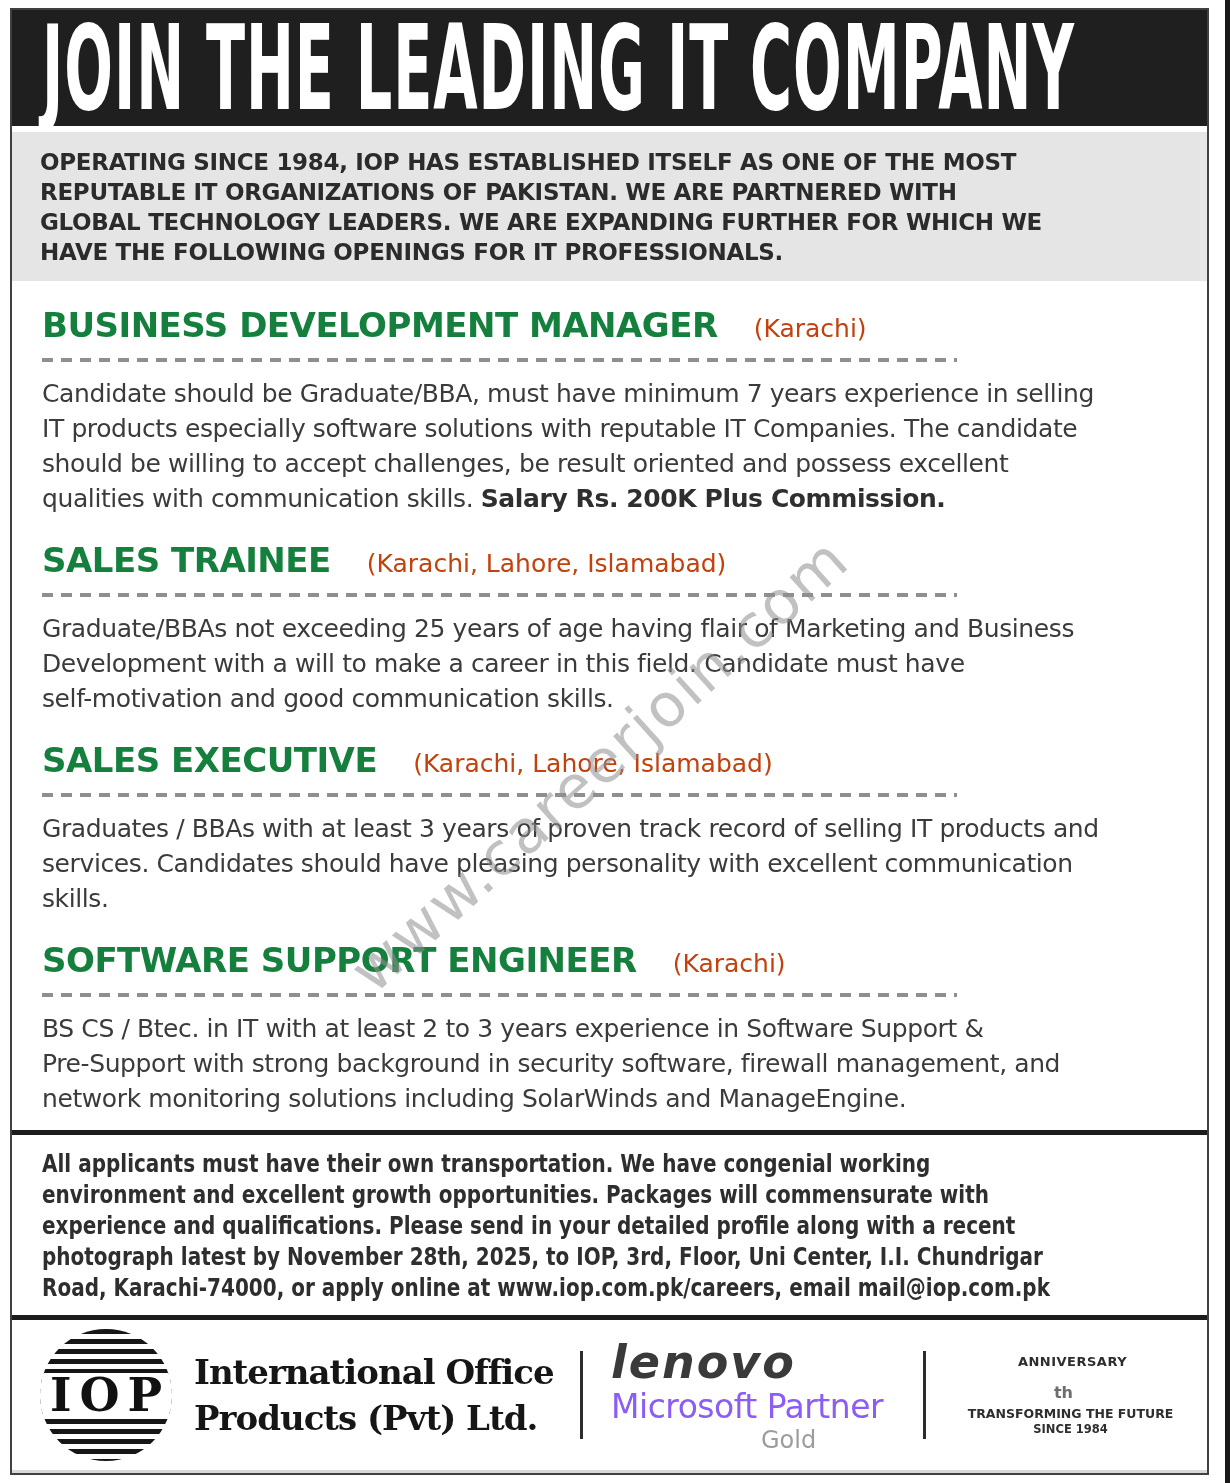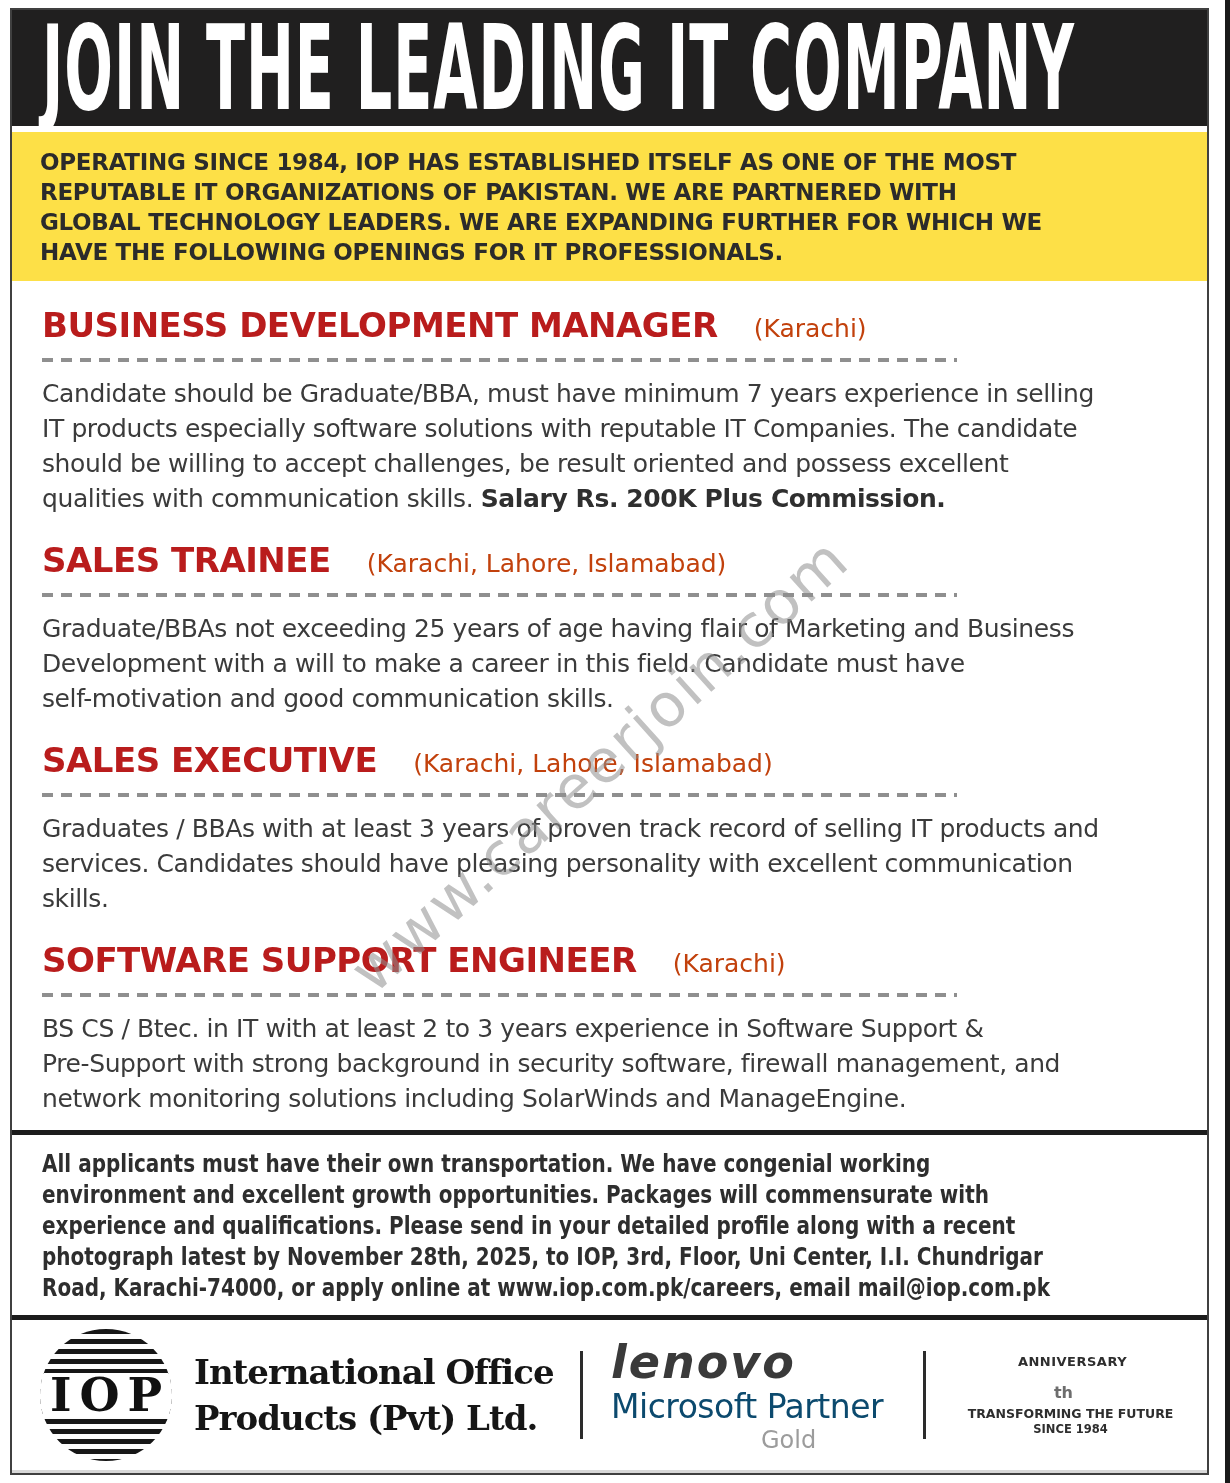--- a/index.html
+++ b/index.html
@@ -12,30 +12,30 @@
         border:2px solid #404040; background:#fff; overflow:hidden; }
 
   
   .banner { height:116px; background:#201f1f; color:#fff; overflow:hidden;
             display:flex; align-items:center; }
   .banner .headline { display:inline-block; white-space:nowrap; font-weight:bold;
             font-size:118px; line-height:116px; letter-spacing:2px;
             transform:scaleX(0.485); transform-origin:left center; margin-left:30px; }
 
   
-  .intro { margin-top:6px; background:#fde047; padding:15px 28px 14px 28px; }
+  .intro { margin-top:6px; background:#e5e5e5; padding:15px 28px 14px 28px; }
   .intro-line { font-weight:bold; font-size:23px; line-height:30px; color:#2b2b2b;
                 letter-spacing:-0.3px; white-space:nowrap; }
 
   
   .jobs { padding:4px 30px 0 30px; }
   .job { padding-top:24px; }
   .job:first-child { padding-top:20px; }
   .job-head { display:flex; align-items:baseline; white-space:nowrap; }
-  .job-title { font-weight:bold; font-size:34px; line-height:40px; color:#b91c1c;
+  .job-title { font-weight:bold; font-size:34px; line-height:40px; color:#15803d;
                letter-spacing:-0.5px; }
   .job-loc { font-size:25px; color:#c2410c; margin-left:36px; }
   .dash { height:4px; width:915px; margin:13px 0 14px 0;
           background:repeating-linear-gradient(90deg,#8f8f8f 0 11px,transparent 11px 19px); }
   .job-body { color:#3b3b3b; font-size:25px; line-height:35px; letter-spacing:-0.4px; }
   .job-body .bl { white-space:nowrap; }
   .bold-tail { font-weight:bold; color:#2f2f2f; }
 
   
   .apply { margin-top:14px; border-top:5px solid #1c1c1c; border-bottom:5px solid #1c1c1c;
@@ -54,21 +54,21 @@
       display:flex; align-items:center; justify-content:center; }
   .iop-band span { font-family:"DejaVu Serif","Liberation Serif",serif; font-weight:bold;
       font-size:46px; letter-spacing:8px; color:#111; transform:translateX(4px); }
   .company { margin-left:22px; font-family:"DejaVu Serif","Liberation Serif",serif;
       font-weight:bold; font-size:34px; line-height:46px; color:#161616; letter-spacing:-1px;
       white-space:nowrap; }
   .vdiv { width:3px; height:88px; background:#2c2c2c; flex:0 0 auto; }
   .lenovo-block { width:340px; padding-left:28px; }
   .lenovo { font-weight:bold; font-style:italic; font-size:46px; line-height:50px;
             letter-spacing:2px; color:#3a3a3a; }
-  .mspartner { font-size:33px; line-height:40px; color:#0c4a6e; letter-spacing:-0.5px; }
+  .mspartner { font-size:33px; line-height:40px; color:#8b5cf6; letter-spacing:-0.5px; }
   .gold { font-size:24px; color:#9c9c9c; padding-left:150px; line-height:26px; }
   .anniv-block { flex:1; text-align:center; color:#2e2e2e; padding-left:26px; }
   .anniv-top { display:flex; align-items:flex-start; justify-content:center; }
   .anniv-num { font-size:92px; line-height:86px; font-weight:bold; color:#9b9b9b;
                -webkit-text-stroke:2px #4a4a4a; letter-spacing:-6px; }
   .anniv-side { text-align:left; margin-left:4px; }
   .anniv-label { font-size:13px; font-weight:bold; color:#2e2e2e; letter-spacing:0.5px; }
   .anniv-th { font-size:16px; font-weight:bold; color:#6d6d6d; margin-top:14px; margin-left:36px; }
   .anniv-tag1 { font-size:12.5px; font-weight:bold; margin-top:4px; }
   .anniv-tag2 { font-size:11.5px; font-weight:bold; margin-top:1px; }

